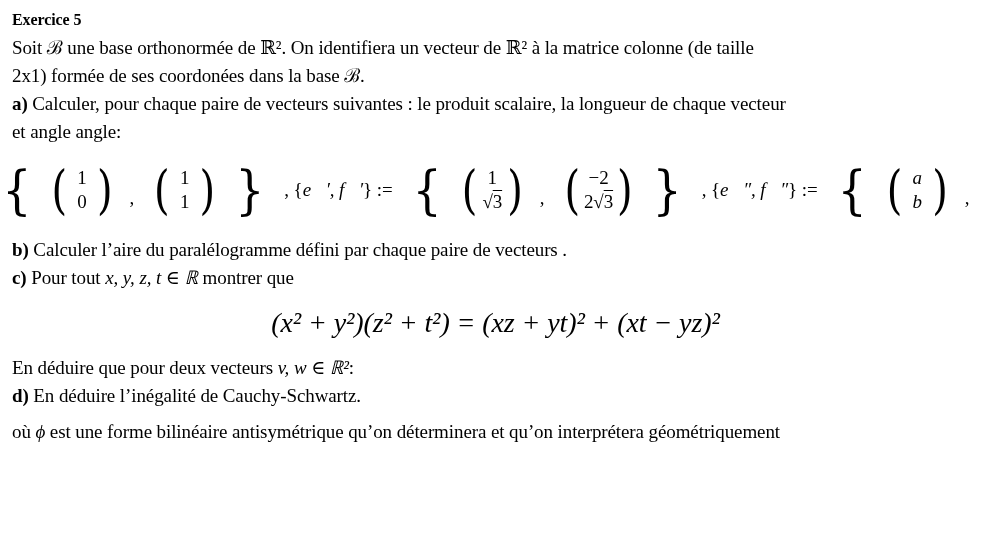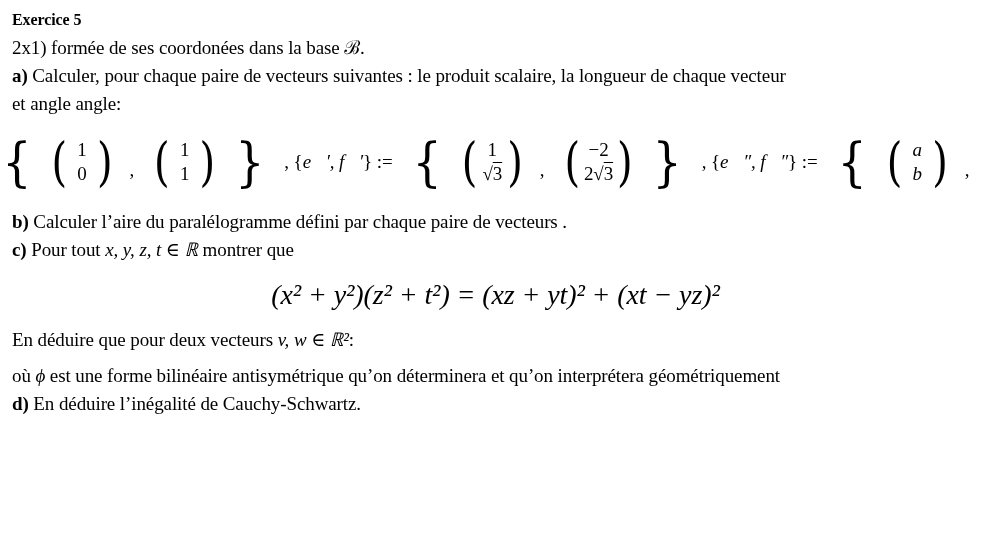--- a/index.html
+++ b/index.html
@@ -49,20 +49,21 @@
   .philine { margin-top: 8px; }
 </style>
 </head>
 <body>
 
 <div class="page">
 
   <h1 class="title">Exercice 5</h1>
 
   <p class="para">
+    <span class="line">Soit ℬ une base orthonormée de ℝ². On identifiera un vecteur de ℝ² à la matrice colonne (de taille</span>
     <span class="line">2x1) formée de ses coordonées dans la base ℬ.</span>
   </p>
 
   <p class="para">
     <span class="line"><b class="lbl">a)</b> <span>Calculer, pour chaque paire de vecteurs suivantes : le produit scalaire, la longueur de chaque vecteur</span></span>
     <span class="line">et angle angle:</span>
   </p>
 
   <div class="dmath">
     <span class="lhs"><span>{</span><span class="it">e⃗, f⃗</span><span>} :=</span></span>
@@ -137,21 +138,21 @@
     <span class="line"><b class="lbl">c)</b> <span>Pour tout</span> <span class="it">x, y, z, t ∈ ℝ</span> <span>montrer que</span></span>
   </p>
 
   <div class="ceq">(x² + y²)(z² + t²) = (xz + yt)² + (xt − yz)²</div>
 
   <p class="para ded">
     <span class="line"><span>En déduire que pour deux vecteurs</span> <span class="it">v, w ∈ ℝ²</span><span>:</span></span>
   </p>
 
 
+  <p class="para">
+    <span class="line"><b class="lbl">d)</b> <span>En déduire l’inégalité de Cauchy-Schwartz.</span></span>
+  </p>
+
   <p class="para philine">
     <span class="line"><span>où</span> <span class="it">ϕ</span> <span>est une forme bilinéaire antisymétrique qu’on déterminera et qu’on interprétera géométriquement</span></span>
-  </p>
-
-  <p class="para">
-    <span class="line"><b class="lbl">d)</b> <span>En déduire l’inégalité de Cauchy-Schwartz.</span></span>
   </p>
 
 </div>
 
 </body></html>

